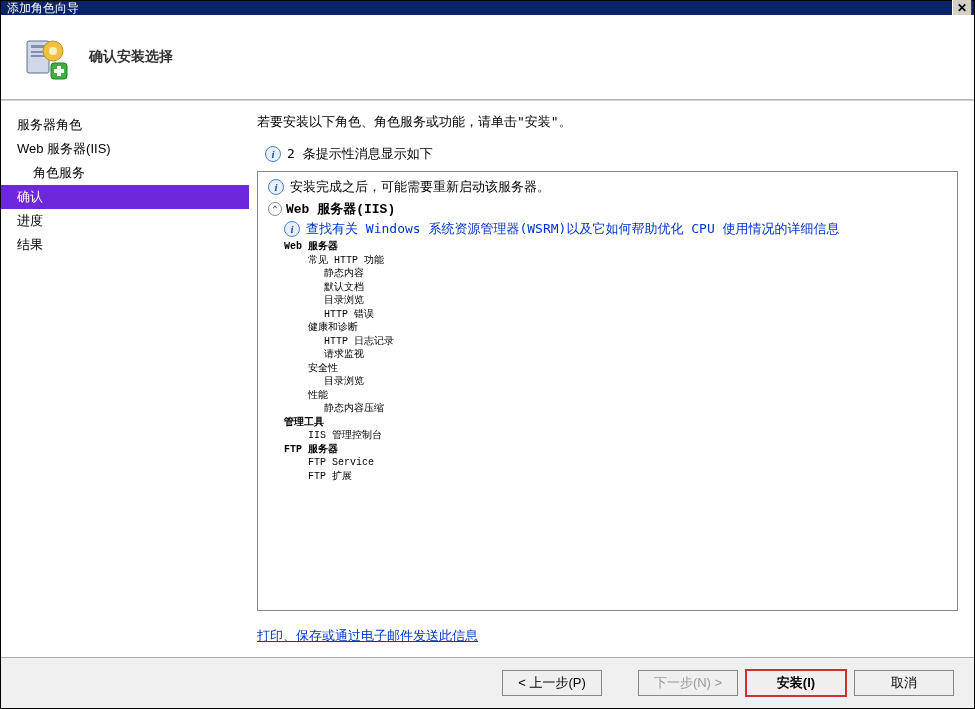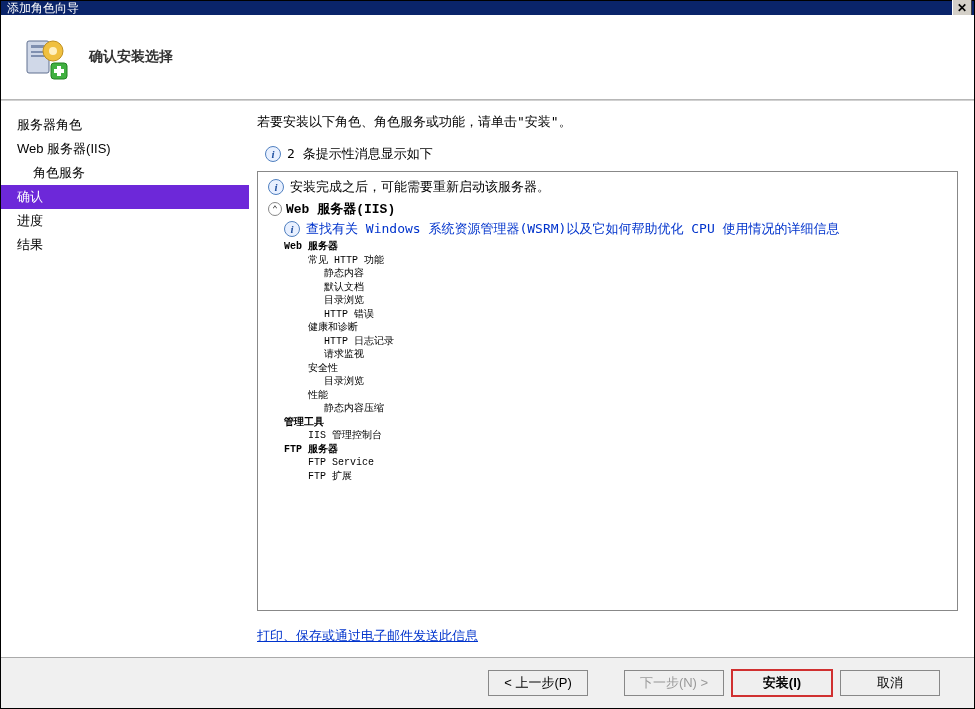--- a/index.html
+++ b/index.html
@@ -27,21 +27,21 @@
 .group-header { display: flex; align-items: center; gap: 4px; margin: 2px 0; }
 .collapse-icon { width: 14px; height: 14px; border: 1px solid #888; border-radius: 50%; display: inline-flex; align-items: center; justify-content: center; font-size: 9px; cursor: pointer; }
 .group-title { font-weight: bold; font-family: "Courier New", SimSun, monospace; }
 .link { color: #0033cc; cursor: pointer; }
 .tree { font-family: "Courier New", SimSun, monospace; font-size: 10px; line-height: 1.35; }
 .tree .b { font-weight: bold; }
 .tree .l1 { padding-left: 16px; }
 .tree .l2 { padding-left: 40px; }
 .tree .l3 { padding-left: 56px; }
 .bottom-link { margin-top: 16px; color: #0033cc; text-decoration: underline; cursor: pointer; font-family: SimSun, sans-serif; }
-.footer { border-top: 1px solid #aaa; padding: 12px 34px; background: #f0f0f0; display: flex; justify-content: flex-end; gap: 8px; }
+.footer { border-top: 1px solid #aaa; padding: 12px 20px; background: #f0f0f0; display: flex; justify-content: flex-end; gap: 8px; }
 .footer button { min-width: 100px; height: 26px; font-family: SimSun, sans-serif; font-size: 13px; background: #efefef; border: 1px solid #888; cursor: pointer; }
 .footer button:disabled { color: #999; cursor: default; margin-left: 28px; }
 .footer button.highlight { outline: 2px solid #d03030; outline-offset: -1px; font-weight: bold; }
 .sub-info { display: flex; align-items: center; gap: 6px; padding-left: 16px; margin-bottom: 2px; }
 </style>
 </head>
 <body>
 
 <div class="window">
   <div class="titlebar">

